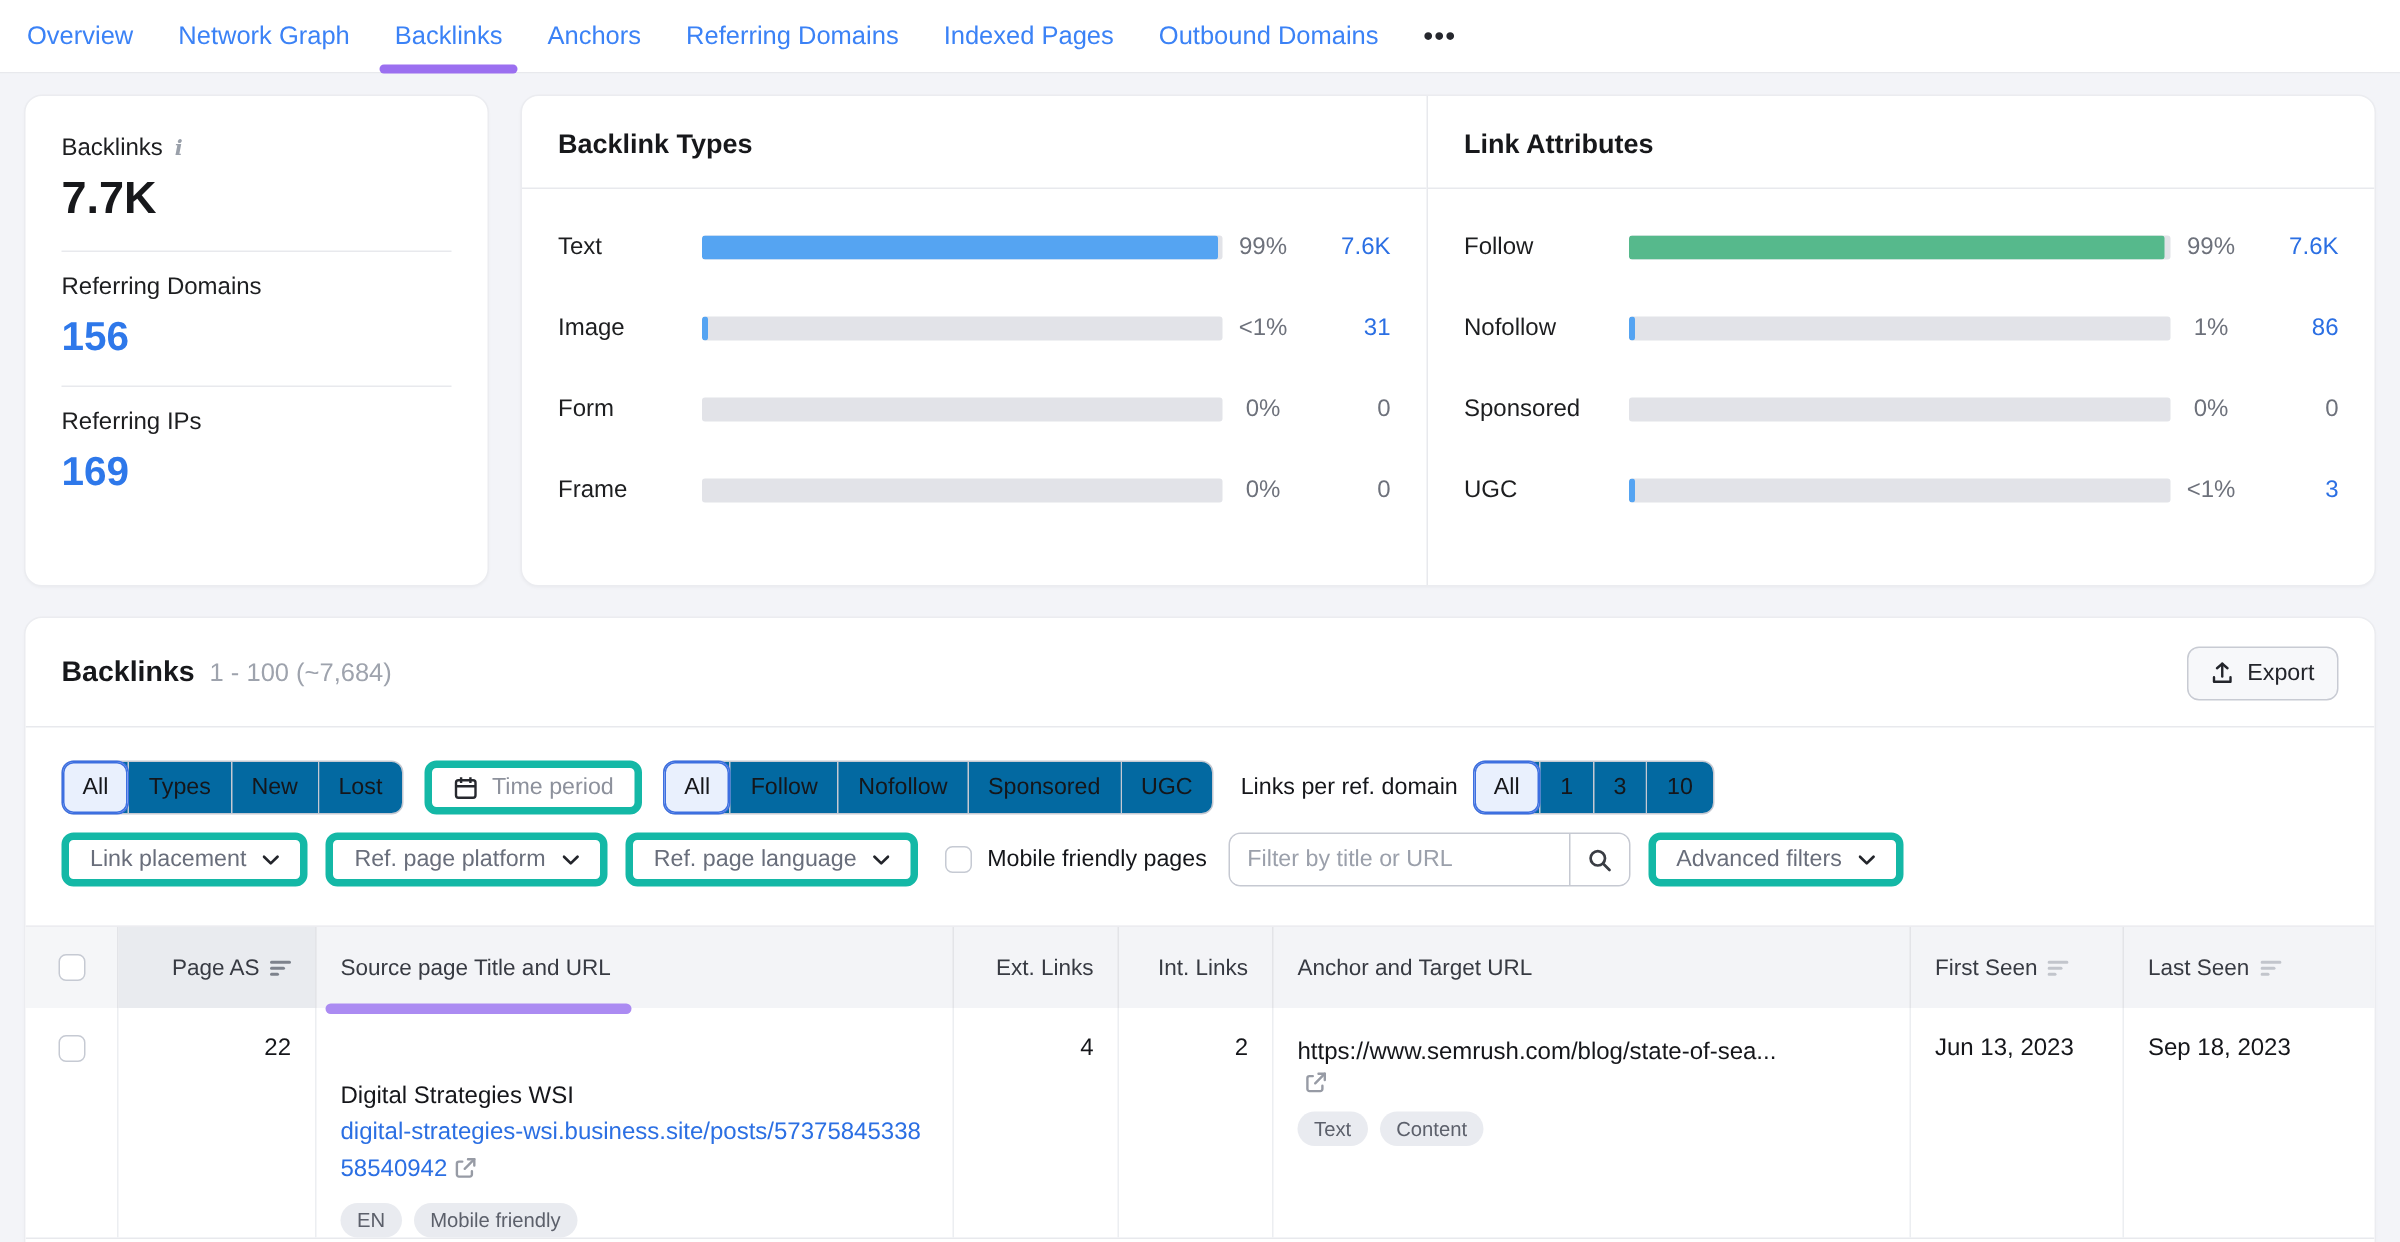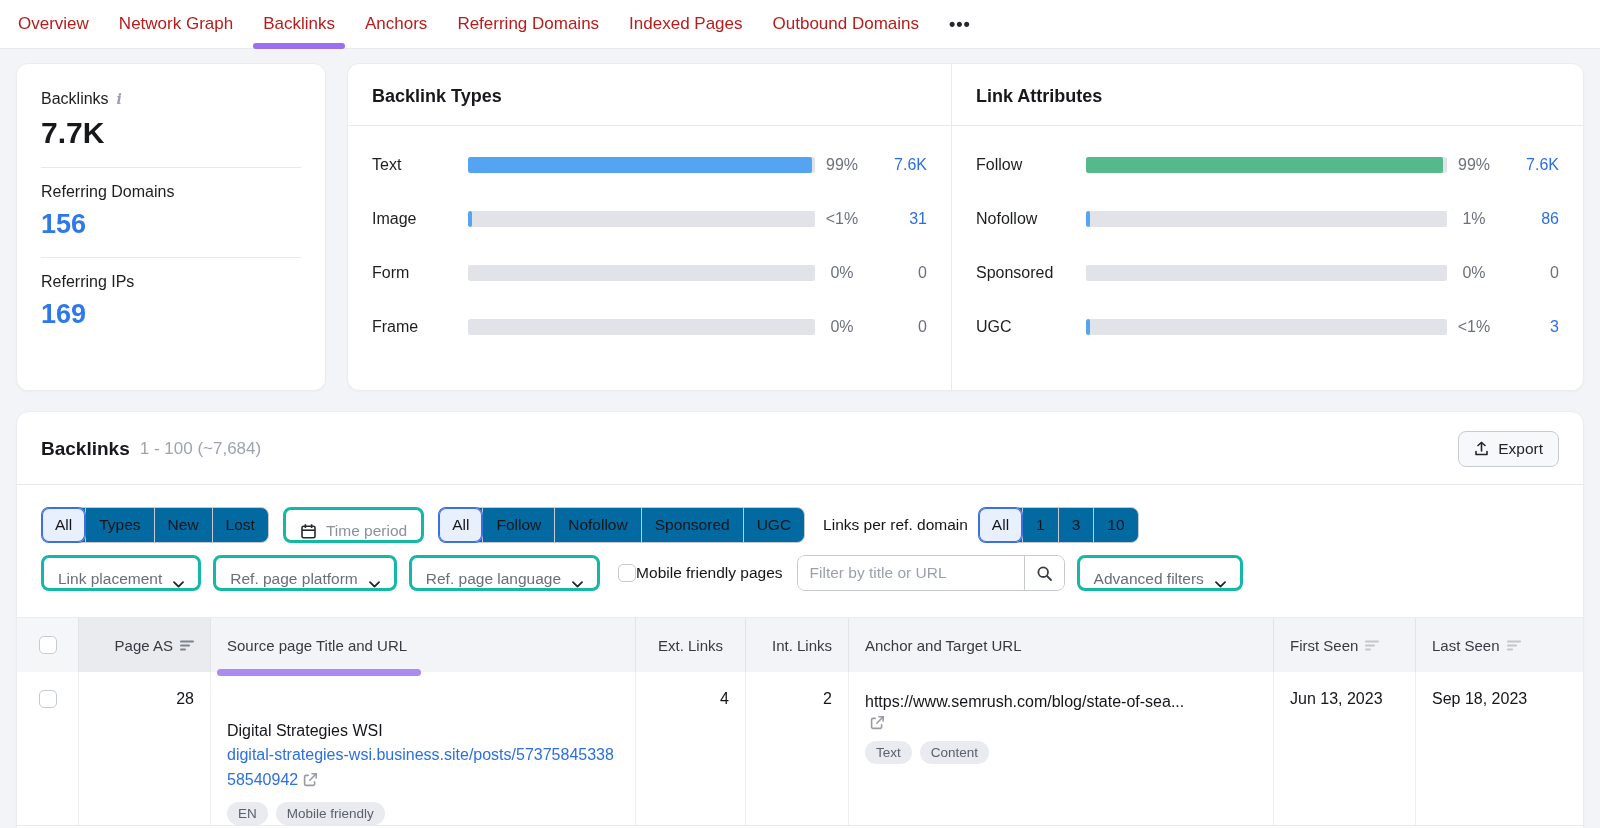--- a/index.html
+++ b/index.html
@@ -7,21 +7,21 @@
   body {
     font-family:"Liberation Sans","DejaVu Sans",sans-serif;
     background:#f3f4f8; color:#16171a;
   }
   
   .topnav {
     height:49px; background:#fff; border-bottom:1px solid #e8e9ed;
     display:flex; align-items:center; gap:30px; padding:0 18px; position:relative;
   }
   .topnav .tab {
-    font-size:17px; color:#b91c1c; cursor:pointer; position:relative;
+    font-size:17px; color:#3b82f6; cursor:pointer; position:relative;
     height:49px; display:flex; align-items:center; white-space:nowrap;
   }
   .topnav .tab.active::after {
     content:""; position:absolute; left:-10px; right:-10px; bottom:0;
     height:6px; border-radius:4px; background:#9b6ff0;
   }
   .topnav .more { font-size:18px; letter-spacing:1px; color:#26282e; font-weight:700; cursor:pointer; }
   
   .content { padding:14px 16px 0; }
   .card { background:#fff; border-radius:12px; border:1px solid #ebecf0; box-shadow:0 1px 2px rgba(30,32,40,.03); }
@@ -64,45 +64,45 @@
   .frow + .frow { margin-top:12px; }
   .seg { display:flex; border:1px solid #c6c9d2; border-radius:8px; height:36px; overflow:visible; background:#0369a1; }
   .seg .si {
     padding:0 13px; display:flex; align-items:center; font-size:15.5px; color:#15161a;
     border-left:1px solid #c6c9d2; cursor:pointer; position:relative; white-space:nowrap;
   }
   .seg .si:first-child { border-left:none; border-radius:7px 0 0 7px; }
   .seg .si:last-child { border-radius:0 7px 7px 0; }
   .seg .si.sel { background:#e9f0fd; box-shadow:0 0 0 1px #3d6fe0 inset, 0 0 0 1px #3d6fe0; border-radius:7px; z-index:1; }
   .fbtn {
-    display:flex; align-items:flex-end; gap:9px; border:3px solid #14b8a6; border-radius:8px;
+    display:flex; align-items:center; gap:9px; border:5px solid #14b8a6; border-radius:8px;
     height:36px; padding:0 14px; font-size:15.5px; cursor:pointer; background:#fff; white-space:nowrap;
   }
   .fbtn.ghost { color:#8d919c; }
   .fbtn.dd { color:#696e7b; }
   .fbtn .chev { margin-left:2px; }
   .gap12 { margin-left:12px; } .gap14 { margin-left:14px; } .gap18 { margin-left:18px; }
   .flabel { font-size:15.5px; color:#15161a; margin:0 10px 0 18px; white-space:nowrap; }
   .checkbox { width:18px; height:18px; border:1.5px solid #c6cad3; border-radius:5px; background:#fff; cursor:pointer; flex:none; }
-  .cklabel { font-size:15.5px; color:#15161a; font-weight:500; white-space:nowrap; cursor:pointer; }
+  .cklabel { font-size:15.5px; color:#15161a; font-weight:500; margin-left:10px; white-space:nowrap; cursor:pointer; }
   .search { display:flex; align-items:stretch; border:1px solid #c6c9d2; border-radius:8px; height:36px; width:268px; background:#fff; overflow:hidden; }
   .search input { border:none; outline:none; flex:1; padding:0 12px; font-size:15.5px; font-family:inherit; color:#15161a; }
   .search input::placeholder { color:#9ba0ab; }
   .search .sbtn { width:40px; border-left:1px solid #c6c9d2; display:flex; align-items:center; justify-content:center; cursor:pointer; background:#fff; }
   
   .thead { display:flex; background:#f3f4f7; height:55px; border-top:1px solid #ececf0; font-size:15px; color:#373a42; }
   .th { display:flex; align-items:center; padding:0 16px; border-right:1px solid #e3e4e8; position:relative; }
   .th:last-child { border-right:none; }
   .trow { display:flex; background:#fff; font-size:16px; }
   .td { padding:18px 16px 0; border-right:1px solid #eceef1; }
   .td:last-child { border-right:none; }
   .c-check { width:62px; flex:none; justify-content:center; }
   .c-as { width:132px; flex:none; justify-content:flex-end; gap:7px; }
   .c-src { width:425px; flex:none; }
-  .c-ext { width:110px; flex:none; justify-content:center; }
+  .c-ext { width:110px; flex:none; justify-content:flex-end; }
   .c-int { width:103px; flex:none; justify-content:flex-end;text-align:right; }
   .c-anchor { width:425px; flex:none; }
   .c-first { width:142px; flex:none; gap:7px; }
   .c-last { width:169px; flex:none; gap:7px; }
   .th.c-as { background:#e9ebef; cursor:pointer; }
   .th.c-check { background:#f5f6f8; }
   .th.c-src::after { content:""; position:absolute; left:6px; bottom:-4px; width:204px; height:7px; border-radius:5px; background:#ab8bf2; }
   .td.c-check { display:flex; justify-content:center; }
   .td.c-as, .td.c-ext, .td.c-int { text-align:right; color:#15161a; }
   .rowtitle { color:#15161a; line-height:1.5;margin-top:29px; }
@@ -377,21 +377,21 @@
               <line x1="1" y1="9.5" x2="5" y2="9.5"></line>
           </svg>
         </span>
       </div>
     </div>
 
     <div class="trow">
       <div class="td c-check">
           <div class="checkbox"></div>
         </div>
-      <div class="td c-as">28</div>
+      <div class="td c-as">22</div>
       <div class="td c-src">
         <div class="rowtitle">Digital Strategies WSI</div>
         <div>
           <a class="link">digital-strategies-wsi.business.site/posts/5737584533858540942</a><span class="extlink">
             <svg width="15" height="15" viewBox="0 0 15 15" fill="none" stroke="#979ba5" stroke-width="1.6" stroke-linecap="round" stroke-linejoin="round">
               <path d="M5.2 3.4 H3 A1.4 1.4 0 0 0 1.6 4.8 V12 A1.4 1.4 0 0 0 3 13.4 H10.2 A1.4 1.4 0 0 0 11.6 12 V9.8"></path>
               <path d="M6.8 8.2 L13.2 1.8"></path>
                 <path d="M9 1.8 H13.2 V6"></path>
             </svg>
           </span>

